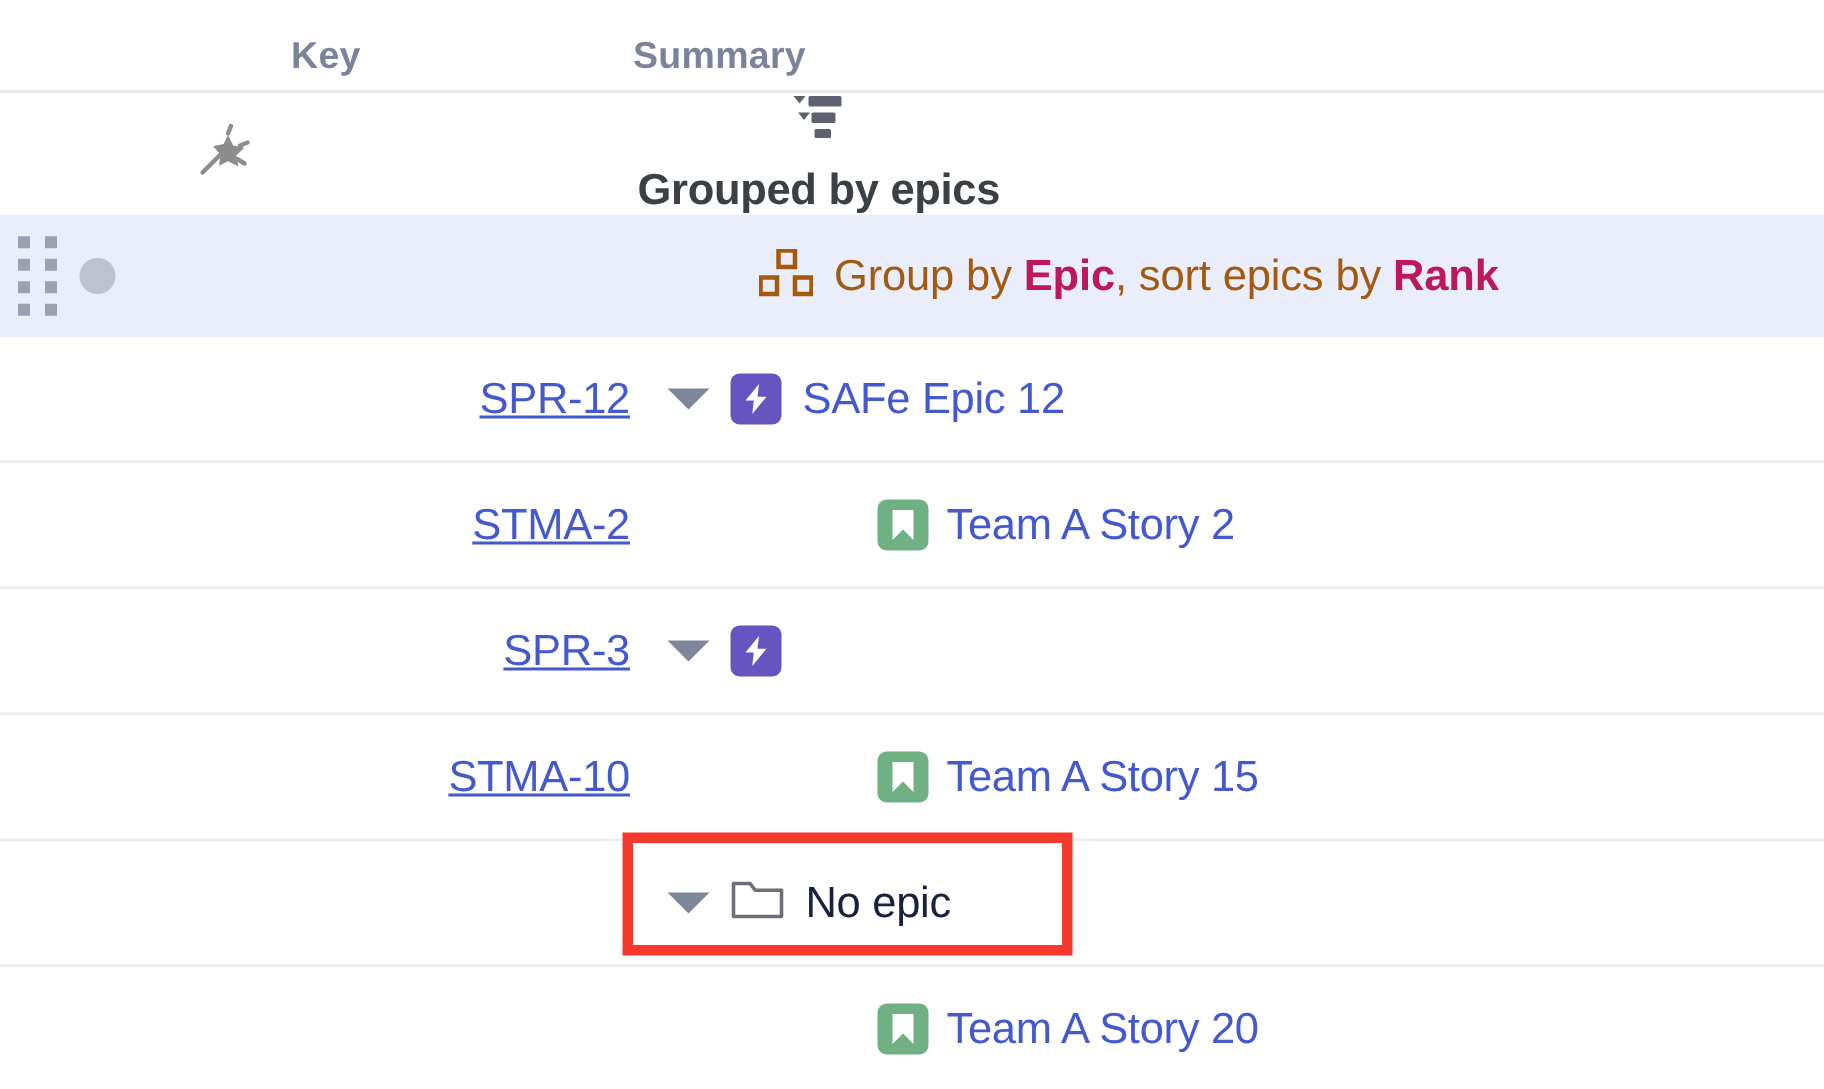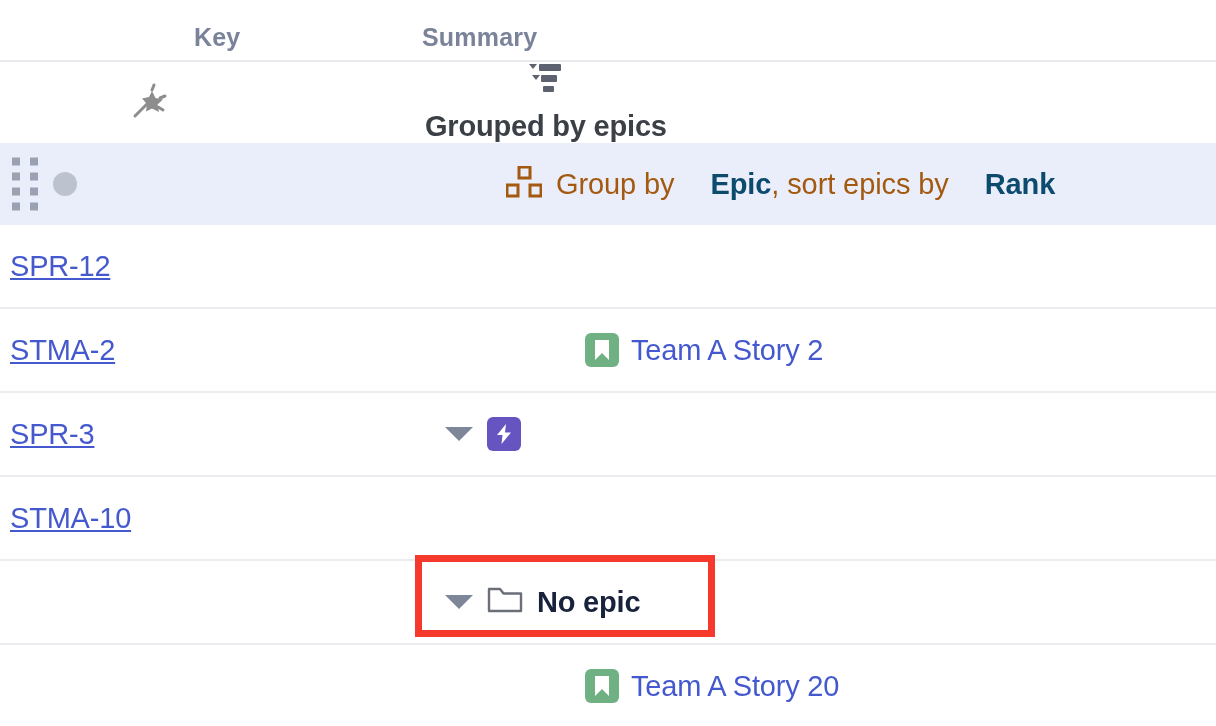--- a/index.html
+++ b/index.html
@@ -57,21 +57,21 @@
   }
 
   .cell-key {
     position: absolute;
     left: 0;
     top: 0;
     width: 420px;
     height: 100%;
     display: flex;
     align-items: center;
-    justify-content: flex-start;
+    justify-content: flex-end;
   }
   .key-link {
     font-size: 29px;
     color: #4559cf;
     white-space: nowrap;
     letter-spacing: -0.2px;
     margin-left: 10px;
   }
 
   .cell-summary {
@@ -136,21 +136,21 @@
   .groupby-summary {
     left: 506px;
     gap: 14px;
   }
   .groupby-text {
     font-size: 29px;
     color: #a3590f;
     white-space: nowrap;
     letter-spacing: -0.1px;
   }
-  .groupby-text b { font-weight: bold; color: #0c4a6e; margin-left: 28px; }
+  .groupby-text b { font-weight: bold; color: #be185d; }
 
   
   .epic-summary { left: 445px; gap: 14px; }
   .story-summary { left: 585px; gap: 12px; text-align: center; }
   .noepic-summary { left: 445px; gap: 14px; }
 
   .caret {
     width: 0; height: 0;
     border-left: 14px solid transparent;
     border-right: 14px solid transparent;
@@ -170,21 +170,20 @@
   .issue-type.story { background: #6fb183; }
 
   .summary-text {
     font-size: 29px;
     color: #4559cf;
     white-space: nowrap;
     letter-spacing: -0.2px;
   }
   .summary-text.dark {
     color: #19223d;
-    font-weight: bold;
   }
 
   .folder-icon { flex: 0 0 auto; }
 
   
   .highlight-box {
     position: absolute;
     left: 415px;
     top: 555px;
     width: 300px;
@@ -256,53 +255,70 @@
       <span class="groupby-text">
         <span>Group by </span><b>Epic</b><span>, sort epics by </span><b>Rank</b>
       </span>
     </div>
   </div>
 
   <div class="row">
     <div class="cell-key">
       <a class="key-link" href="#">SPR-12</a>
     </div>
-  </div>
-
-  <div class="row">
-    <div class="cell-key">
-      <a class="key-link" href="#">STMA-2</a>
-    </div>
-    <div class="cell-summary story-summary">
-      <span class="issue-type story">
-        <svg width="18" height="22" viewBox="0 0 18 22">
-          <path d="M2 1 L16 1 L16 21 L9 14 L2 21 Z" fill="#ffffff"></path>
-        </svg>
-      </span>
-      <span class="summary-text">Team A Story 2</span>
-    </div>
-  </div>
-
-  <div class="row">
-    <div class="cell-key">
-      <a class="key-link" href="#">SPR-3</a>
-    </div>
     <div class="cell-summary epic-summary">
       <span class="caret"></span>
       <span class="issue-type epic">
         <svg width="20" height="22" viewBox="0 0 20 22">
           <path d="M12 1 L3 12 L8.5 12 L7.5 21 L17 9.5 L11 9.5 Z" fill="#ffffff"></path>
         </svg>
       </span>
+      <span class="summary-text">SAFe Epic 12</span>
+    </div>
+  </div>
+
+  <div class="row">
+    <div class="cell-key">
+      <a class="key-link" href="#">STMA-2</a>
+    </div>
+    <div class="cell-summary story-summary">
+      <span class="issue-type story">
+        <svg width="18" height="22" viewBox="0 0 18 22">
+          <path d="M2 1 L16 1 L16 21 L9 14 L2 21 Z" fill="#ffffff"></path>
+        </svg>
+      </span>
+      <span class="summary-text">Team A Story 2</span>
+    </div>
+  </div>
+
+  <div class="row">
+    <div class="cell-key">
+      <a class="key-link" href="#">SPR-3</a>
+    </div>
+    <div class="cell-summary epic-summary">
+      <span class="caret"></span>
+      <span class="issue-type epic">
+        <svg width="20" height="22" viewBox="0 0 20 22">
+          <path d="M12 1 L3 12 L8.5 12 L7.5 21 L17 9.5 L11 9.5 Z" fill="#ffffff"></path>
+        </svg>
+      </span>
     </div>
   </div>
 
   <div class="row">
     <div class="cell-key">
       <a class="key-link" href="#">STMA-10</a>
+    </div>
+    <div class="cell-summary story-summary">
+      <span class="issue-type story">
+        <svg width="18" height="22" viewBox="0 0 18 22">
+          <path d="M2 1 L16 1 L16 21 L9 14 L2 21 Z" fill="#ffffff"></path>
+        </svg>
+      </span>
+      <span class="summary-text">Team A Story 15</span>
     </div>
   </div>
 
   <div class="row">
     <div class="cell-key">
       <span class="key-link"></span>
     </div>
     <div class="cell-summary noepic-summary">
       <span class="caret"></span>
       <span class="folder-icon">

